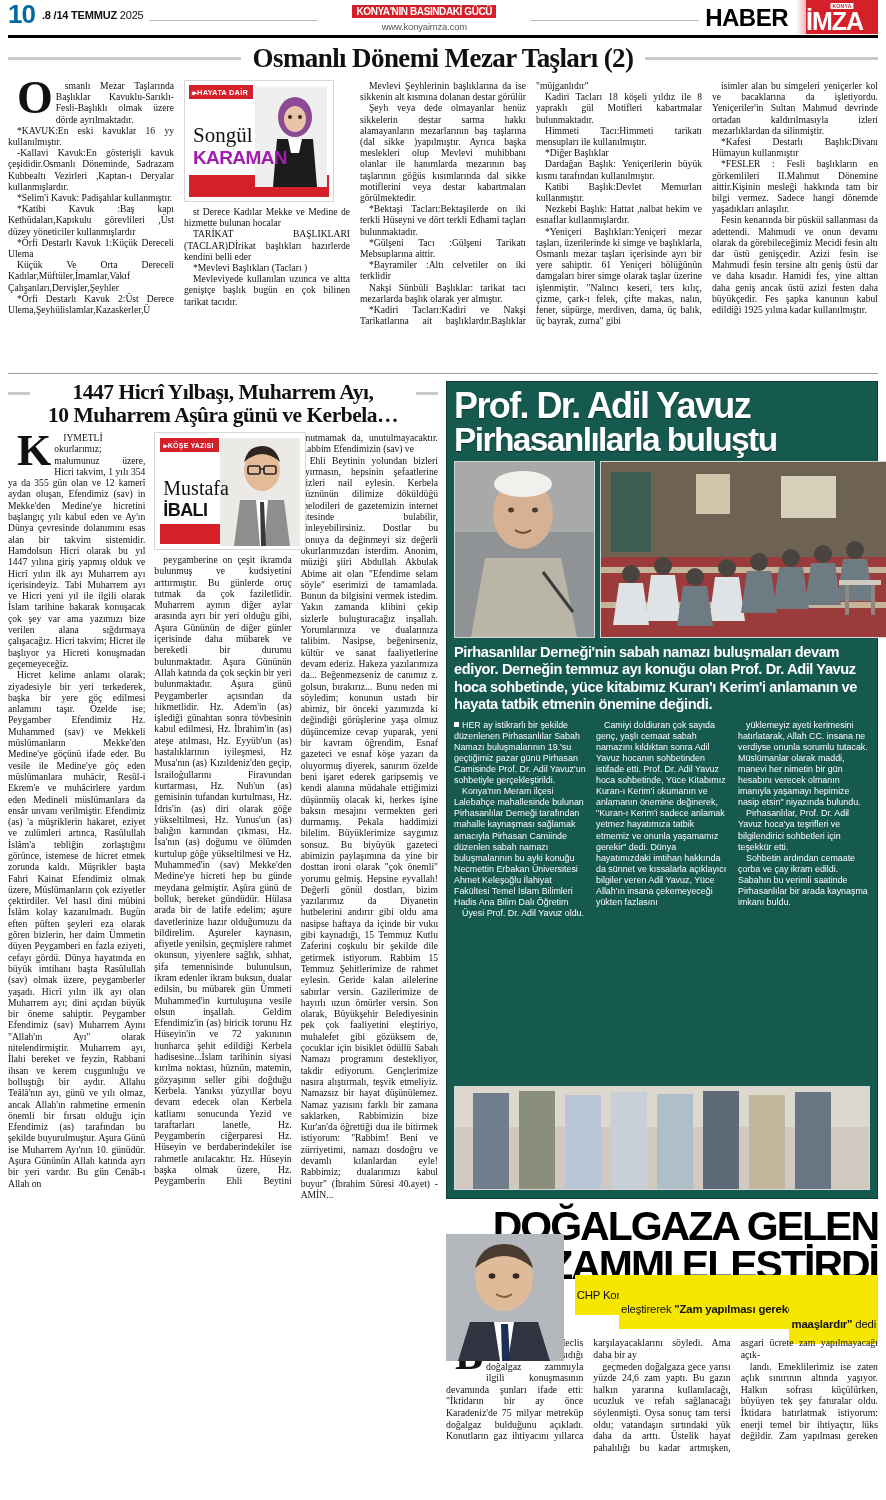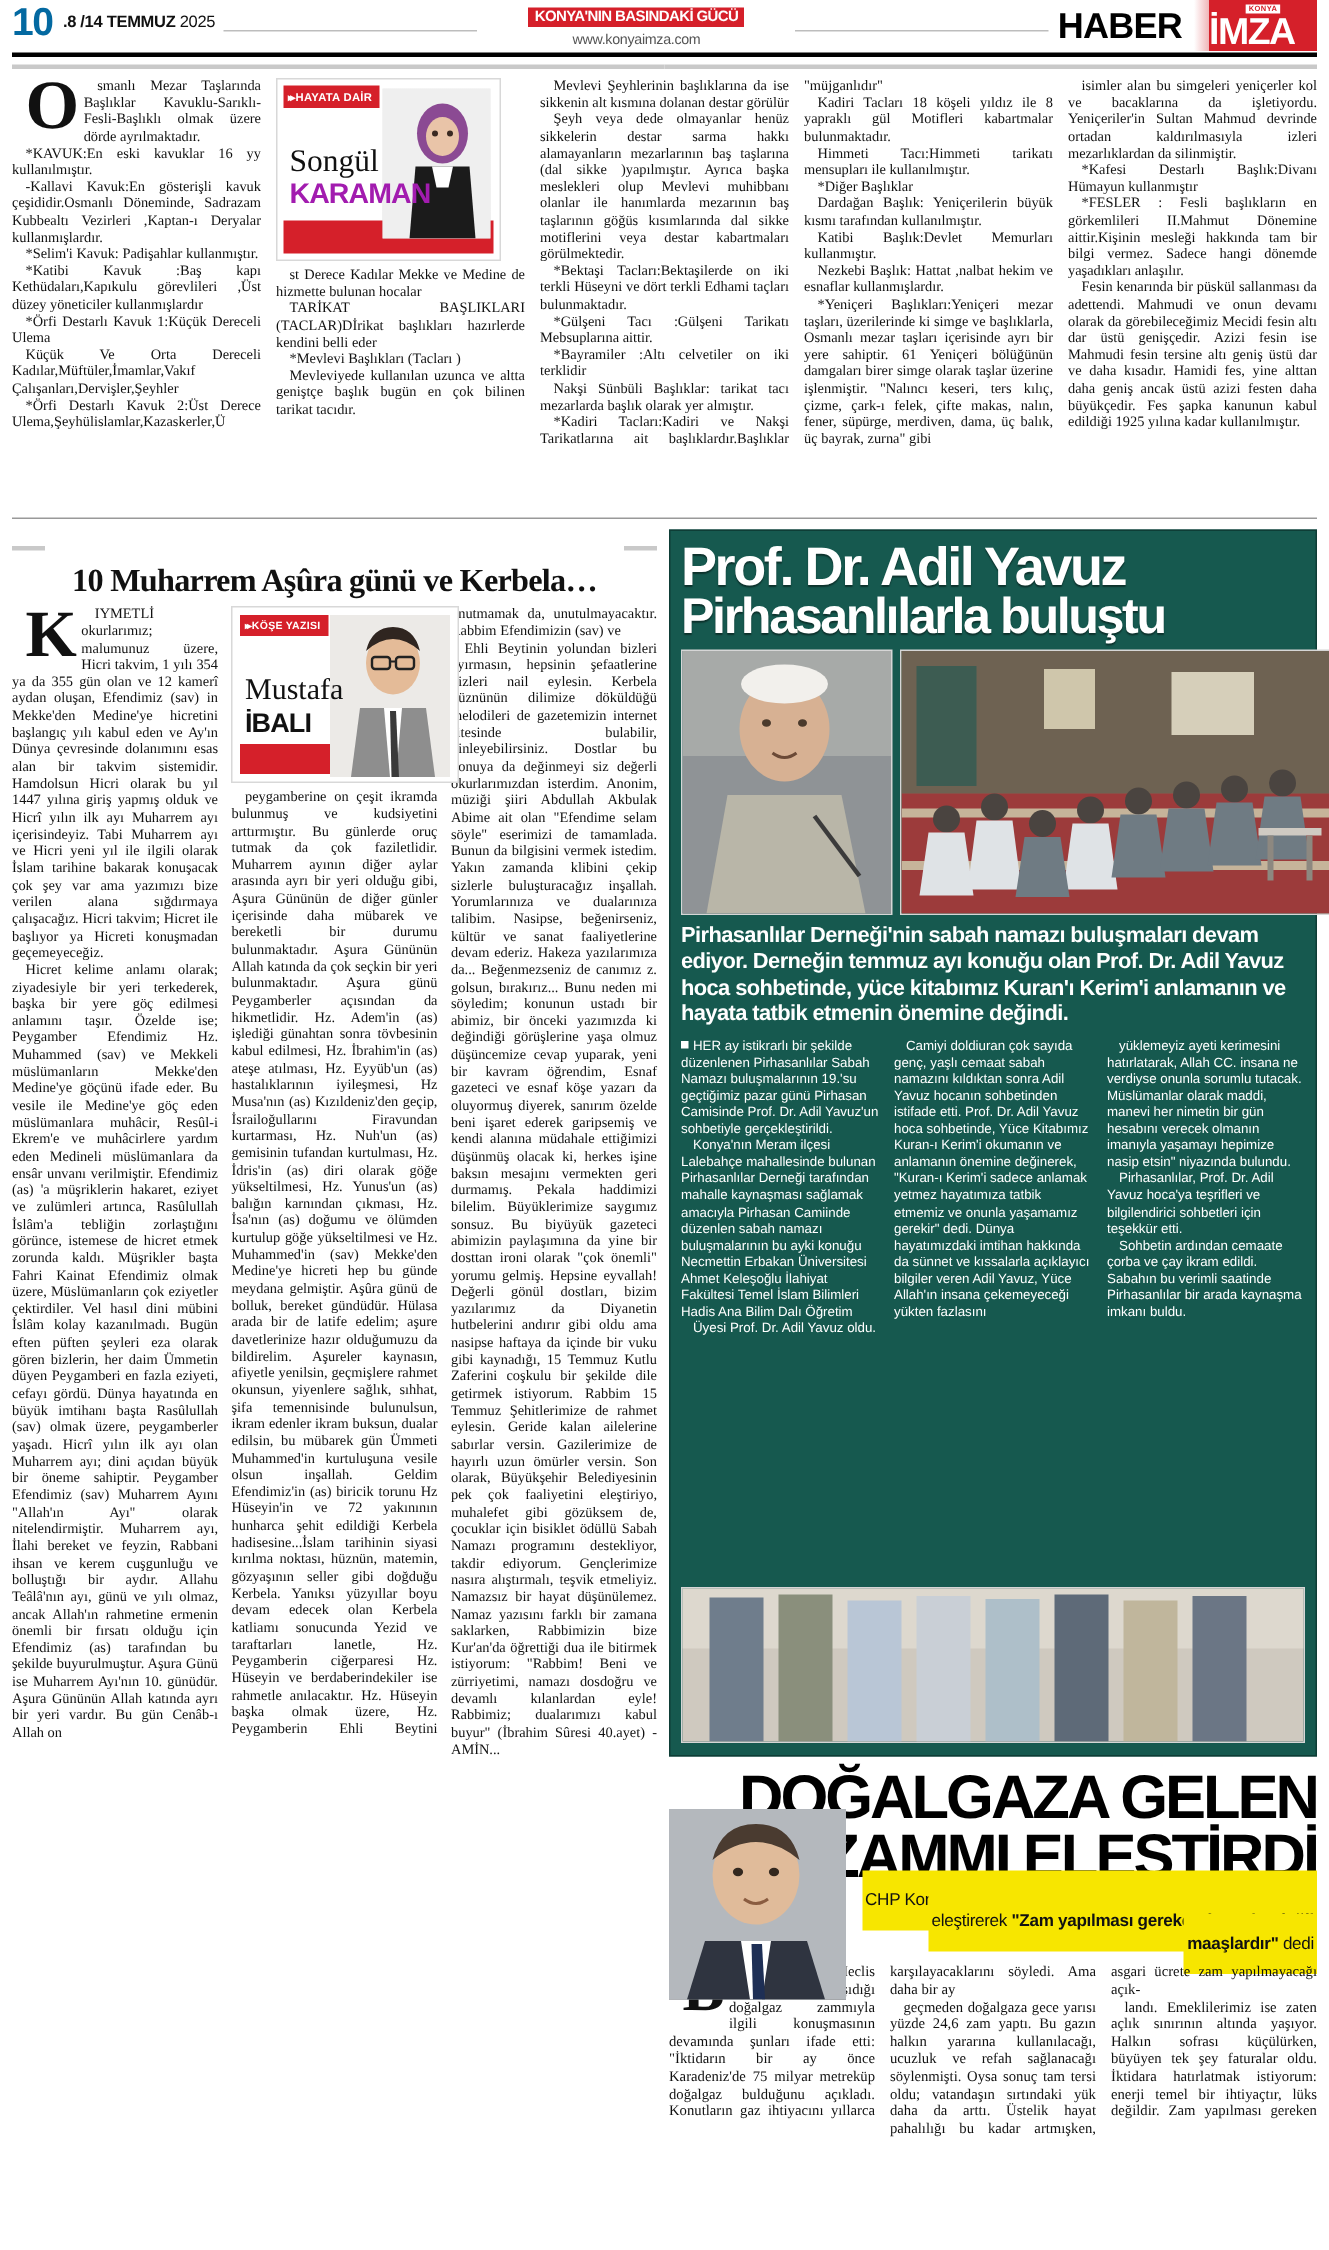--- a/index.html
+++ b/index.html
@@ -242,20 +242,21 @@
     <div class="mh-logo-fade"></div>
     <div class="mh-logo">
       <span class="kicker">KONYA</span>
       <span class="brand">İMZA</span>
     </div>
   </div>
   <div class="black-rule"></div>
 
   <div class="a1-head-wrap">
     <div class="a1-head-rule"></div>
+    <div class="a1-head">Osmanlı Dönemi Mezar Taşları (2)</div>
     <div class="a1-head-rule"></div>
   </div>
 
   <div class="a1-body">
     <p><span class="dropcap-O">O</span><span>smanlı Mezar Taşlarında Başlıklar Kavuklu-Sarıklı-Fesli-Başlıklı olmak üzere dörde ayrılmaktadır.</span></p>
     <p>*KAVUK:En eski kavuklar 16 yy kullanılmıştır.</p>
     <p>-Kallavi Kavuk:En gösterişli kavuk çeşididir.Osmanlı Döneminde, Sadrazam Kubbealtı Vezirleri ,Kaptan-ı Deryalar kullanmışlardır.</p>
     <p>*Selim'i Kavuk: Padişahlar kullanmıştır.</p>
     <p>*Katibi Kavuk :Baş kapı Kethüdaları,Kapıkulu görevlileri ,Üst düzey yöneticiler kullanmışlardır</p>
     <p>*Örfi Destarlı Kavuk 1:Küçük Dereceli Ulema</p>
@@ -311,21 +312,21 @@
   </div>
 
   <div class="black-rule" style="height:1px;background:#999;margin-top:4px;"></div>
 
   <div class="mid">
 
     <div class="mid-left">
       <div class="a2-head">
         <span class="hl-rule-l"></span>
         <span class="hl-rule-r"></span>
-        <br>
+        <span>1447 Hicrî Yılbaşı, Muharrem Ayı,</span><br>
         <span>10 Muharrem Aşûra günü ve Kerbela…</span>
       </div>
 
       <div class="a2-body">
         <p><span class="dropcap-K">K</span><span>IYMETLİ okurlarımız; malumunuz üzere, Hicri takvim, 1 yılı 354 ya da 355 gün olan ve 12 kamerî aydan oluşan, Efendimiz (sav) in Mekke'den Medine'ye hicretini başlangıç yılı kabul eden ve Ay'ın Dünya çevresinde dolanımını esas alan bir takvim sistemidir. Hamdolsun Hicri olarak bu yıl 1447 yılına giriş yapmış olduk ve Hicrî yılın ilk ayı Muharrem ayı içerisindeyiz. Tabi Muharrem ayı ve Hicri yeni yıl ile ilgili olarak İslam tarihine bakarak konuşacak çok şey var ama yazımızı bize verilen alana sığdırmaya çalışacağız. Hicri takvim; Hicret ile başlıyor ya Hicreti konuşmadan geçemeyeceğiz.</span></p>
         <p>Hicret kelime anlamı olarak; ziyadesiyle bir yeri terkederek, başka bir yere göç edilmesi anlamını taşır. Özelde ise; Peygamber Efendimiz Hz. Muhammed (sav) ve Mekkeli müslümanların Mekke'den Medine'ye göçünü ifade eder. Bu vesile ile Medine'ye göç eden müslümanlara muhâcir, Resûl-i Ekrem'e ve muhâcirlere yardım eden Medineli müslümanlara da ensâr unvanı verilmiştir. Efendimiz (as) 'a müşriklerin hakaret, eziyet ve zulümleri artınca, Rasûlullah İslâm'a tebliğin zorlaştığını görünce, istemese de hicret etmek zorunda kaldı. Müşrikler başta Fahri Kainat Efendimiz olmak üzere, Müslümanların çok eziyetler çektirdiler. Vel hasıl dini mübini İslâm kolay kazanılmadı. Bugün eften püften şeyleri eza olarak gören bizlerin, her daim Ümmetin düyen Peygamberi en fazla eziyeti, cefayı gördü. Dünya hayatında en büyük imtihanı başta Rasûlullah (sav) olmak üzere, peygamberler yaşadı. Hicrî yılın ilk ayı olan Muharrem ayı; dini açıdan büyük bir öneme sahiptir. Peygamber Efendimiz (sav) Muharrem Ayını "Allah'ın Ayı" olarak nitelendirmiştir. Muharrem ayı, İlahi bereket ve feyzin, Rabbani ihsan ve kerem cuşgunluğu ve bolluştığı bir aydır. Allahu Teâlâ'nın ayı, günü ve yılı olmaz, ancak Allah'ın rahmetine ermenin önemli bir fırsatı olduğu için Efendimiz (as) tarafından bu şekilde buyurulmuştur. Aşura Günü ise Muharrem Ayı'nın 10. günüdür. Aşura Gününün Allah katında ayrı bir yeri vardır. Bu gün Cenâb-ı Allah on</p>
 
         <div class="col-card">
           <div class="cc-red-base"></div>
           <div class="cc-photo">

